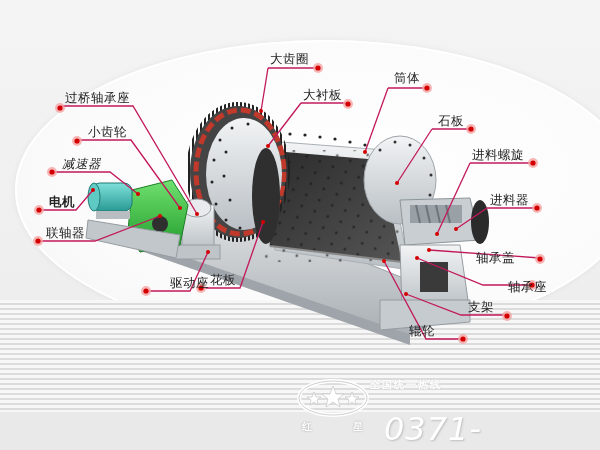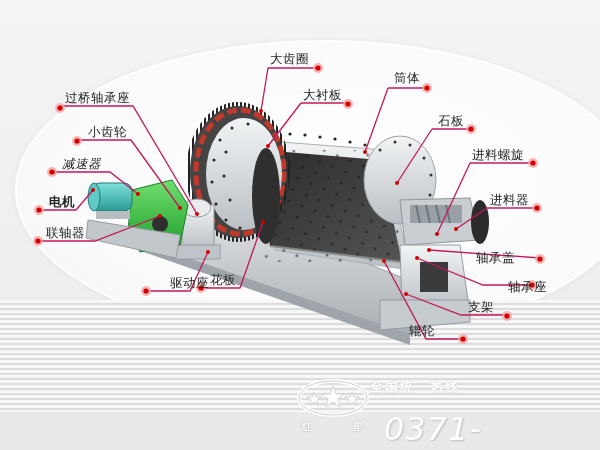--- a/index.html
+++ b/index.html
@@ -26,21 +26,21 @@
     border-radius: 50%;
     background: radial-gradient(ellipse at 55% 45%, #ffffff 0%, #fbfbfb 60%, #f1f1f1 100%);
     box-shadow: 0 0 0 2px #ffffff inset, 0 0 6px rgba(0,0,0,0.06);
   }
   svg.art { position: absolute; left: 0; top: 0; }
   .label {
     position: absolute; font-size: 12.5px; color: #222222; line-height: 14px;
     white-space: nowrap; letter-spacing: 0.5px;
   }
   .watermark-text1 {
-    position: absolute; left: 370px; top: 378px; font-size: 13px; font-weight: bold;
+    position: absolute; left: 370px; top: 378px; font-size: 10px; font-weight: bold;
     color: #ffffff; letter-spacing: 2px; text-shadow: 0 0 2px #c8c8c8;
   }
   .watermark-text2 {
     position: absolute; left: 384px; top: 394px; font-size: 32px; font-style: italic;
     color: #ffffff; letter-spacing: 1px; text-shadow: 1px 1px 2px #bdbdbd;
     font-family: "DejaVu Sans", sans-serif;
     margin-top: 16px;
   }
   .logo {
     position: absolute; left: 296px; top: 378px; width: 74px; height: 40px;

